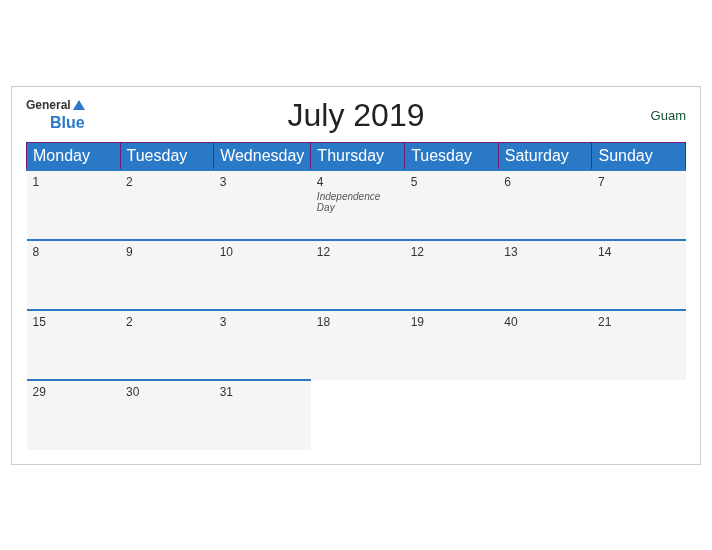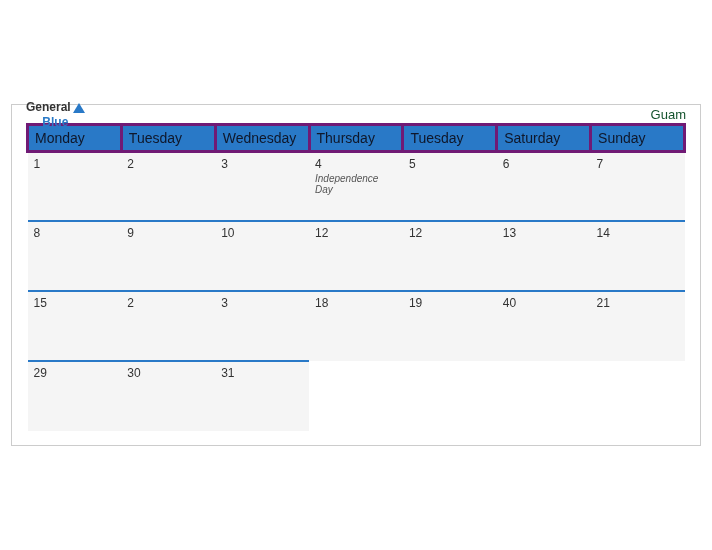--- a/index.html
+++ b/index.html
@@ -23,33 +23,33 @@
       align-items: center;
       justify-content: center;
       position: relative;
       margin-bottom: 8px;
     }
     .logo {
       position: absolute;
       left: 0;
       display: flex;
       flex-direction: column;
-      align-items: center;
+      align-items: flex-end;
       font-size: 11px;
       line-height: 1.2;
     }
     .logo-general {
       color: #333;
       font-weight: bold;
       font-size: 12px;
     }
     .logo-blue {
       color: #2979c7;
       font-weight: bold;
-      font-size: 12px;
+      font-size: 16px;
     }
     .logo-triangle {
       display: inline-block;
       width: 0;
       height: 0;
       border-left: 6px solid transparent;
       border-right: 6px solid transparent;
       border-bottom: 10px solid #2979c7;
       margin-left: 2px;
       vertical-align: middle;
@@ -69,26 +69,26 @@
       right: 0;
       font-size: 13px;
       color: #14532d;
     }
     .calendar-grid {
       width: 100%;
       border-collapse: collapse;
     }
     .calendar-grid th {
       background: #2979c7;
-      color: #0f172a;
+      color: #ffffff;
       text-align: left;
       padding: 4px 6px;
-      font-size: 14px;
+      font-size: 16px;
       font-weight: normal;
-      border: 3px solid #701a75;
+      border: 1px solid #701a75;
     }
     .calendar-grid td {
       border-top: 2px solid #2979c7;
       vertical-align: top;
       padding: 4px 6px;
       height: 70px;
       font-size: 12px;
       color: #333;
       background: #f5f5f5;
       width: calc(100% / 7);
@@ -118,20 +118,21 @@
 
 <div class="calendar-container">
   <div class="calendar-header">
     <div class="logo">
       <div class="logo-line1">
         <span class="logo-general">General</span>
         <span class="logo-triangle"></span>
       </div>
       <span class="logo-blue">Blue</span>
     </div>
+    <h1 class="calendar-title">July 2019</h1>
     <span class="region-label">Guam</span>
   </div>
 
   <table class="calendar-grid">
     <thead>
       <tr>
       <th>Monday</th>
           <th>Tuesday</th>
           <th>Wednesday</th>
           <th>Thursday</th>

